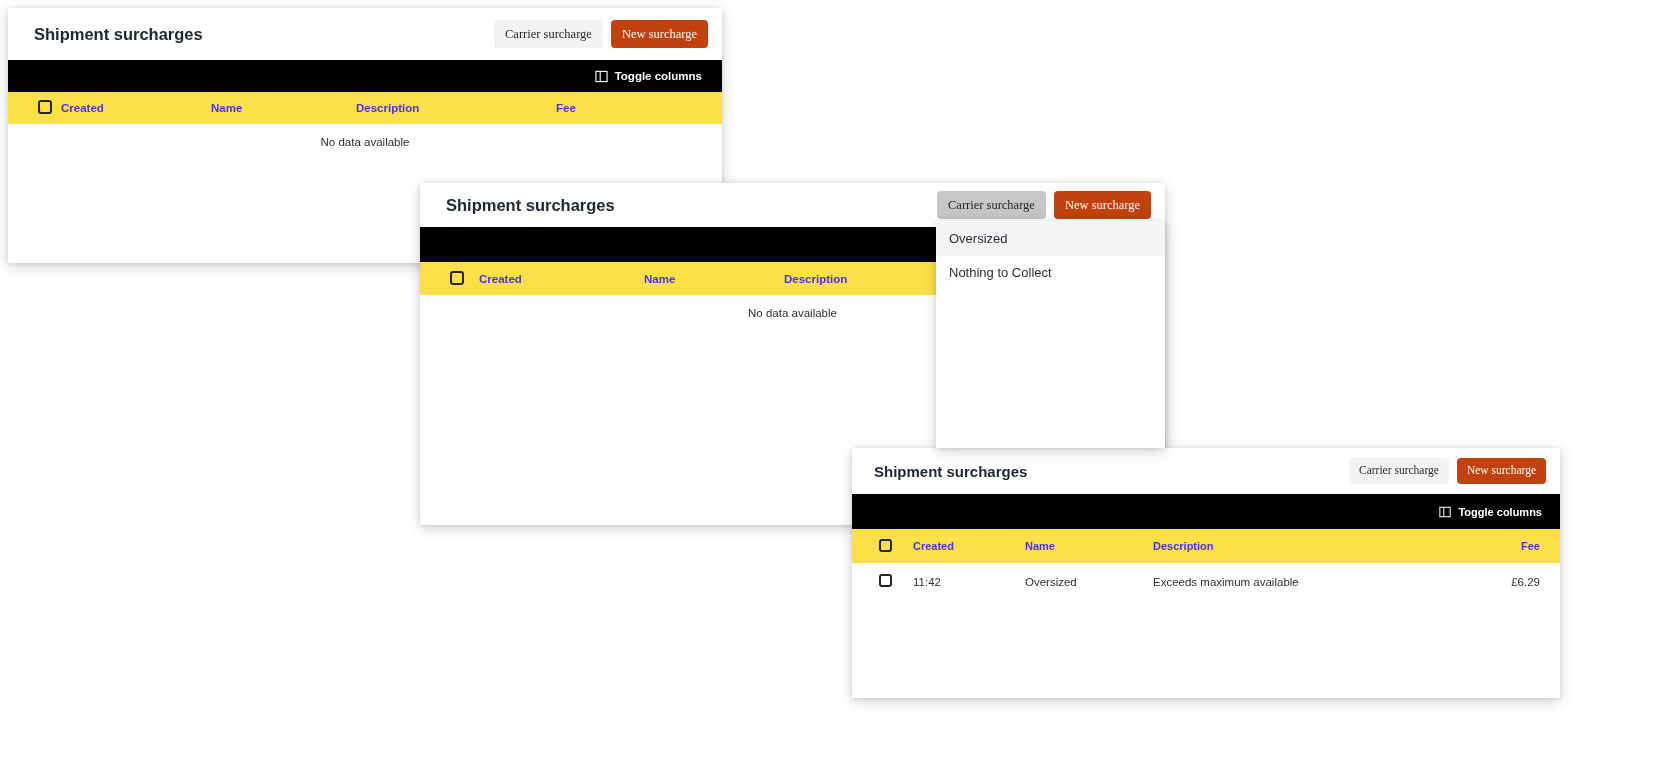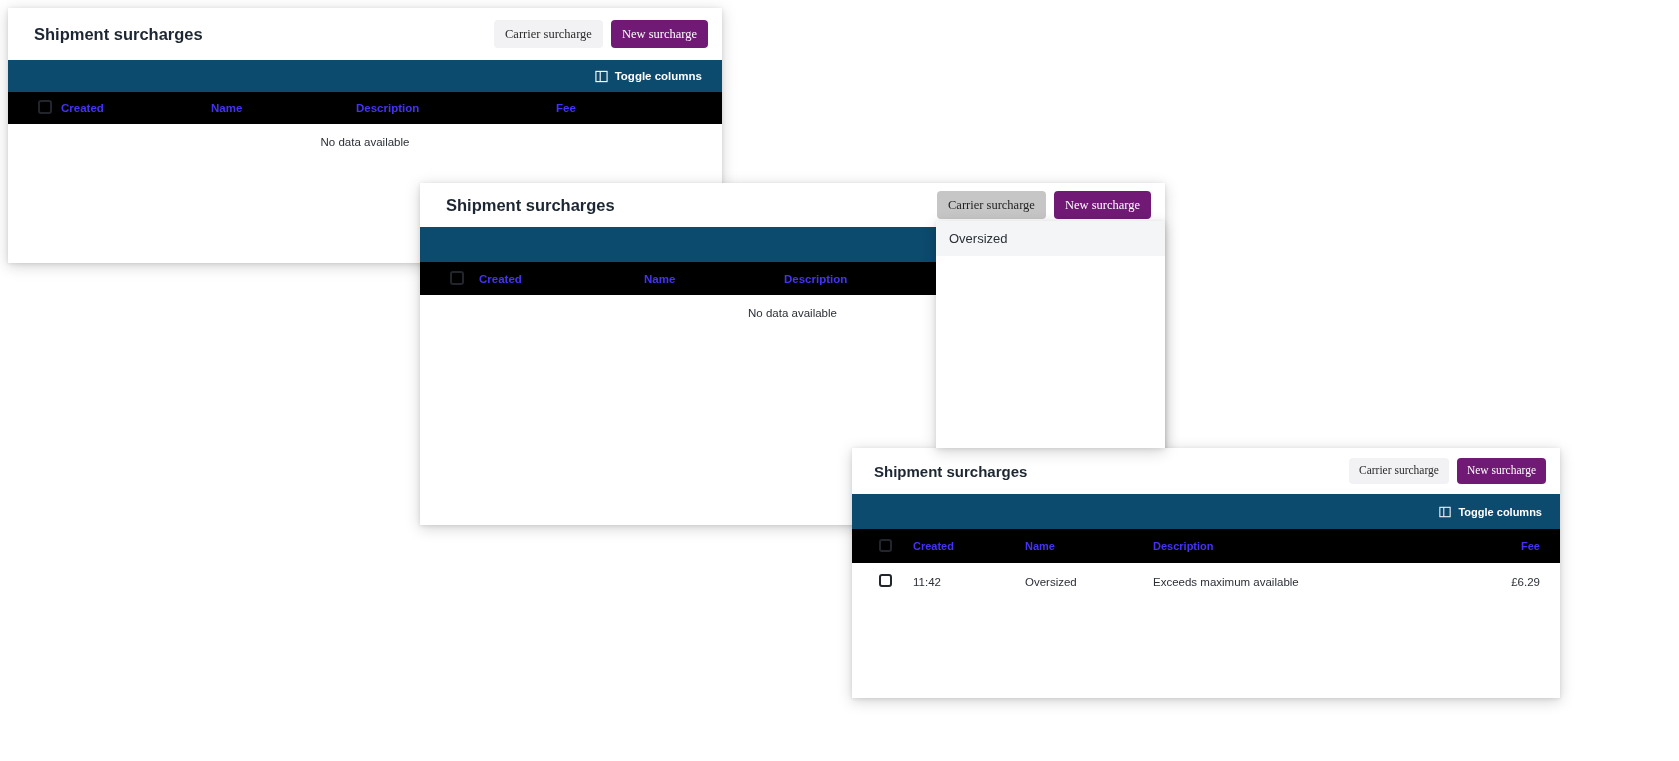--- a/index.html
+++ b/index.html
@@ -51,27 +51,27 @@
   }
   .btn-secondary {
     background: #f2f2f4;
     color: #2b2b2b;
   }
   .btn-secondary.active {
     background: #c6c6c6;
     color: #1f1f1f;
   }
   .btn-primary {
-    background: #701a75;
+    background: #c2410c;
     color: #ffffff;
   }
 
   
   .toolbar {
-    background: #0c4a6e;
+    background: #000000;
     display: flex;
     align-items: center;
     justify-content: flex-end;
   }
   .toggle-columns {
     display: flex;
     align-items: center;
     gap: 7px;
     color: #ffffff;
     font-weight: bold;
@@ -83,21 +83,21 @@
     position: relative;
   }
   .cols-icon svg { display: block; }
 
   
   table.data-table {
     width: 100%;
     border-collapse: collapse;
     table-layout: fixed;
   }
-  .data-table thead tr { background: #000000; margin-top: 31px; }
+  .data-table thead tr { background: #fde047; margin-top: 31px; }
   .data-table th {
     color: #4433f7;
     font-weight: bold;
     text-align: left;
     white-space: nowrap;
   }
   .data-table td {
     color: #2b2f36;
     text-align: left;
     white-space: nowrap;
@@ -314,20 +314,21 @@
     <tbody>
       <tr>
         <td class="empty-cell" colspan="5">No data available</td>
       </tr>
     </tbody>
   </table>
 </div>
 
 <div class="dropdown-menu" id="dropdown2">
   <div class="dd-item hovered">Oversized</div>
+  <div class="dd-item">Nothing to Collect</div>
 </div>
 
 <div class="card" id="card3">
 
   <div class="card-header">
     <div class="card-title">Shipment surcharges</div>
     <div class="header-actions">
       <button class="btn btn-secondary">Carrier surcharge</button>
       <button class="btn btn-primary">New surcharge</button>
     </div>

